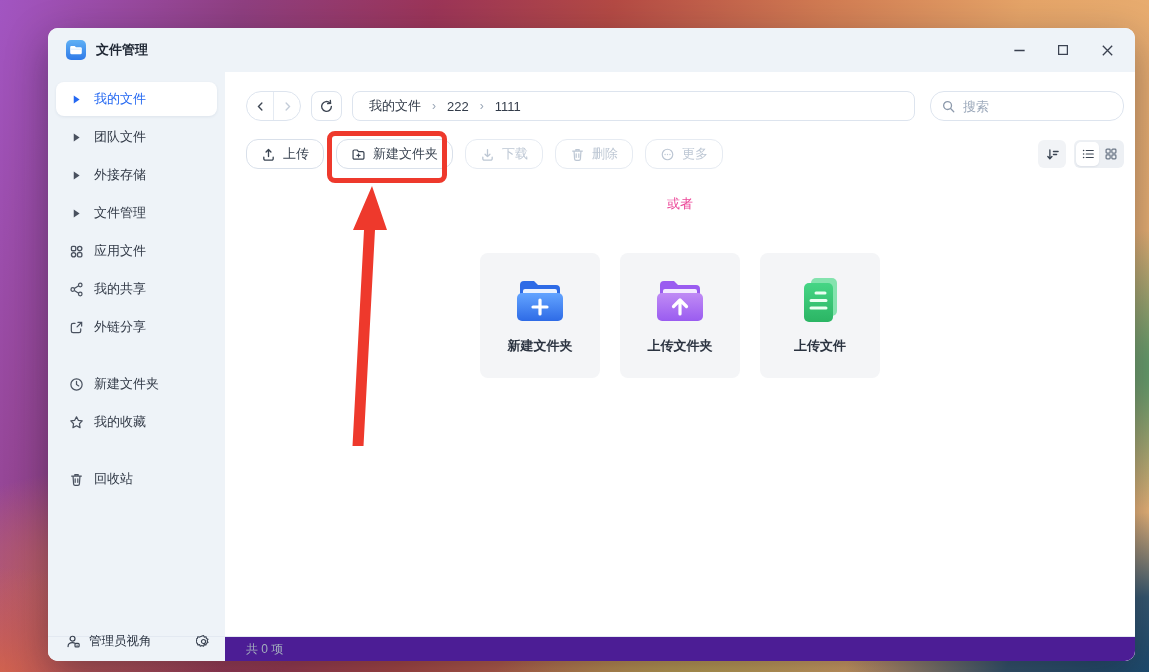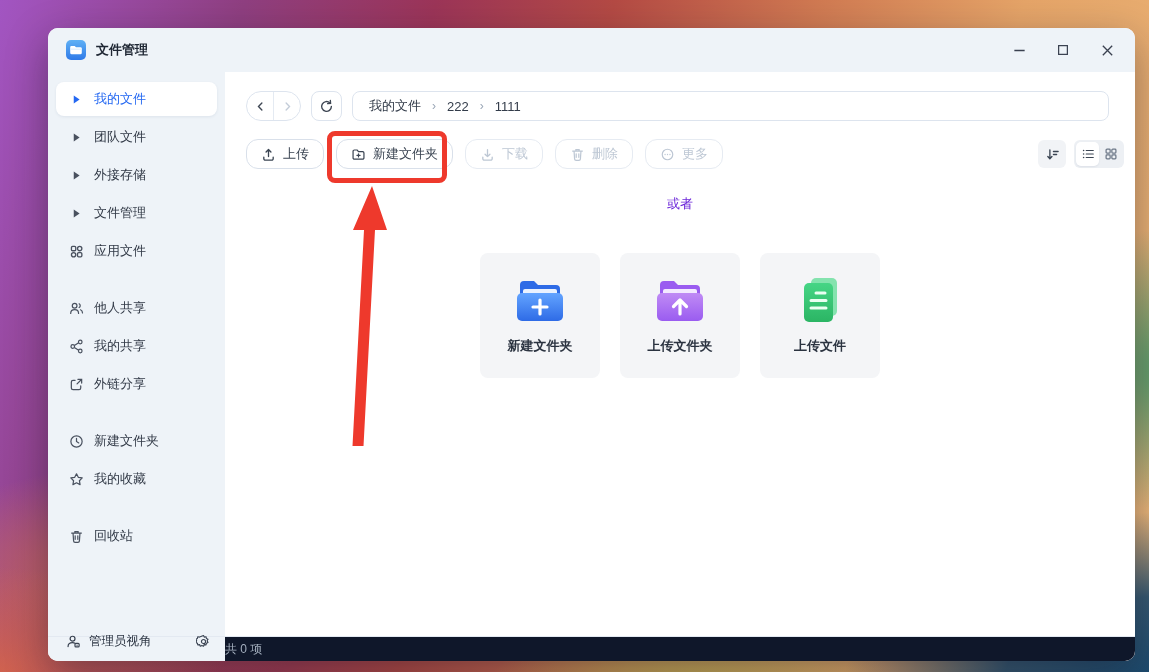--- a/index.html
+++ b/index.html
@@ -109,33 +109,33 @@
   .view-toggle {
     width:50px; height:28px; border-radius:6px; background:#edf0f4; margin-left:8px;
     display:flex; align-items:center; padding:2px;
   }
   .view-seg { flex:1; height:24px; border-radius:5px; display:flex; align-items:center; justify-content:center; color:#6b7686; cursor:pointer; }
   .view-seg.active { background:#ffffff; color:#3a4452; box-shadow:0 1px 2px rgba(30,50,90,.08); }
 
   
   .empty { flex:1; display:flex; flex-direction:column; align-items:center; }
   .drop-hint { margin-top:108px; font-size:17px; font-weight:700; color:#222b38; }
-  .or-text { margin-top:26px; font-size:13px; color:#6d28d9; }
+  .or-text { margin-top:26px; font-size:13px; color:#ec4899; }
   .cards { display:flex; gap:20px; margin-top:40px; }
   .card {
     width:120px; height:125px; background:#f4f5f7; border-radius:8px;
     display:flex; flex-direction:column; align-items:center; cursor:pointer;
   }
   .card .art { margin-top:24px; height:46px; display:flex; align-items:center; }
   .card .lbl { margin-top:14px; font-size:13px; color:#2b3340; font-weight:600; }
 
   
   .statusbar {
-    height:25px; flex:0 0 25px; border-top:1px solid #e3e9f1; background:#0f172a;
-    display:flex; align-items:center; 
+    height:25px; flex:0 0 25px; border-top:1px solid #e3e9f1; background:#4c1d95;
+    display:flex; align-items:center; padding-left:21px;
     font-size:12px; color:#a3aebd;
   }
 
   
   .anno-rect {
     position:absolute; left:279px; top:103px; width:120px; height:52px;
     border:5px solid #ee392c; border-radius:8px; pointer-events:none; z-index:20;
   }
   .anno-arrow { position:absolute; left:290px; top:157px; pointer-events:none; z-index:20; }
 
@@ -223,31 +223,20 @@
           <svg viewBox="0 0 16 16" width="15" height="15" fill="none" stroke="currentColor" stroke-width="1.4">
             <rect x="2.6" y="2.6" width="4.6" height="4.6" rx="1.2"></rect>
               <circle cx="11.4" cy="4.9" r="2.3"></circle>
             <circle cx="4.9" cy="11.4" r="2.3"></circle>
               <rect x="9.1" y="9.1" width="4.6" height="4.6" rx="1.2"></rect>
           </svg>
         </span>
           <span>应用文件</span>
       </div>
 
-      <div class="side-item gap">
-        <span class="ic">
-          <svg viewBox="0 0 16 16" width="15" height="15" fill="none" stroke="currentColor" stroke-width="1.3" stroke-linecap="round">
-            <circle cx="6" cy="5" r="2.5"></circle>
-              <path d="M1.8 13.2c0-2.5 1.9-4 4.2-4s4.2 1.5 4.2 4"></path>
-            <path d="M10.8 3a2.3 2.3 0 0 1 0 4"></path>
-              <path d="M12.3 9.4c1.4.6 2.1 1.8 2.1 3.4"></path>
-          </svg>
-        </span>
-          <span>他人共享</span>
-      </div>
       <div class="side-item">
         <span class="ic">
           <svg viewBox="0 0 16 16" width="15" height="15" fill="none" stroke="currentColor" stroke-width="1.3">
             <circle cx="12" cy="3.2" r="1.9"></circle>
               <circle cx="4" cy="8" r="1.9"></circle>
               <circle cx="12" cy="12.8" r="1.9"></circle>
             <path d="M5.7 7 10.3 4.1 M5.7 9 10.3 11.9"></path>
           </svg>
         </span>
           <span>我的共享</span>
@@ -328,20 +317,29 @@
             <path d="M13.2 8a5.2 5.2 0 1 1-1.6-3.8"></path>
               <polyline points="12.1,1.6 12.3,4.7 9.2,4.9" fill="none"></polyline>
           </svg>
         </span>
         <div class="breadcrumb">
           <span class="crumb">我的文件</span>
           <span class="sep">›</span>
           <span class="crumb">222</span>
           <span class="sep">›</span>
           <span class="crumb">1111</span>
+        </div>
+        <div class="searchbox">
+          <span class="ic">
+            <svg viewBox="0 0 16 16" width="15" height="15" fill="none" stroke="currentColor" stroke-width="1.4" stroke-linecap="round">
+                <circle cx="7" cy="7" r="4.2"></circle>
+                <path d="M10.2 10.2 13.6 13.6"></path>
+              </svg>
+          </span>
+          <input type="text" placeholder="搜索" style="">
         </div>
       </div>
 
       <div class="toolbar2">
         <button class="act-btn">
           <span class="ic">
             <svg viewBox="0 0 16 16" width="15" height="15" fill="none" stroke="currentColor" stroke-width="1.4" stroke-linecap="round" stroke-linejoin="round">
               <path d="M3 10.8v1.7A1.5 1.5 0 0 0 4.5 14h7a1.5 1.5 0 0 0 1.5-1.5v-1.7 M8 10.2V2.8 M5.4 5.3 8 2.7l2.6 2.6"></path>
             </svg>
           </span>

